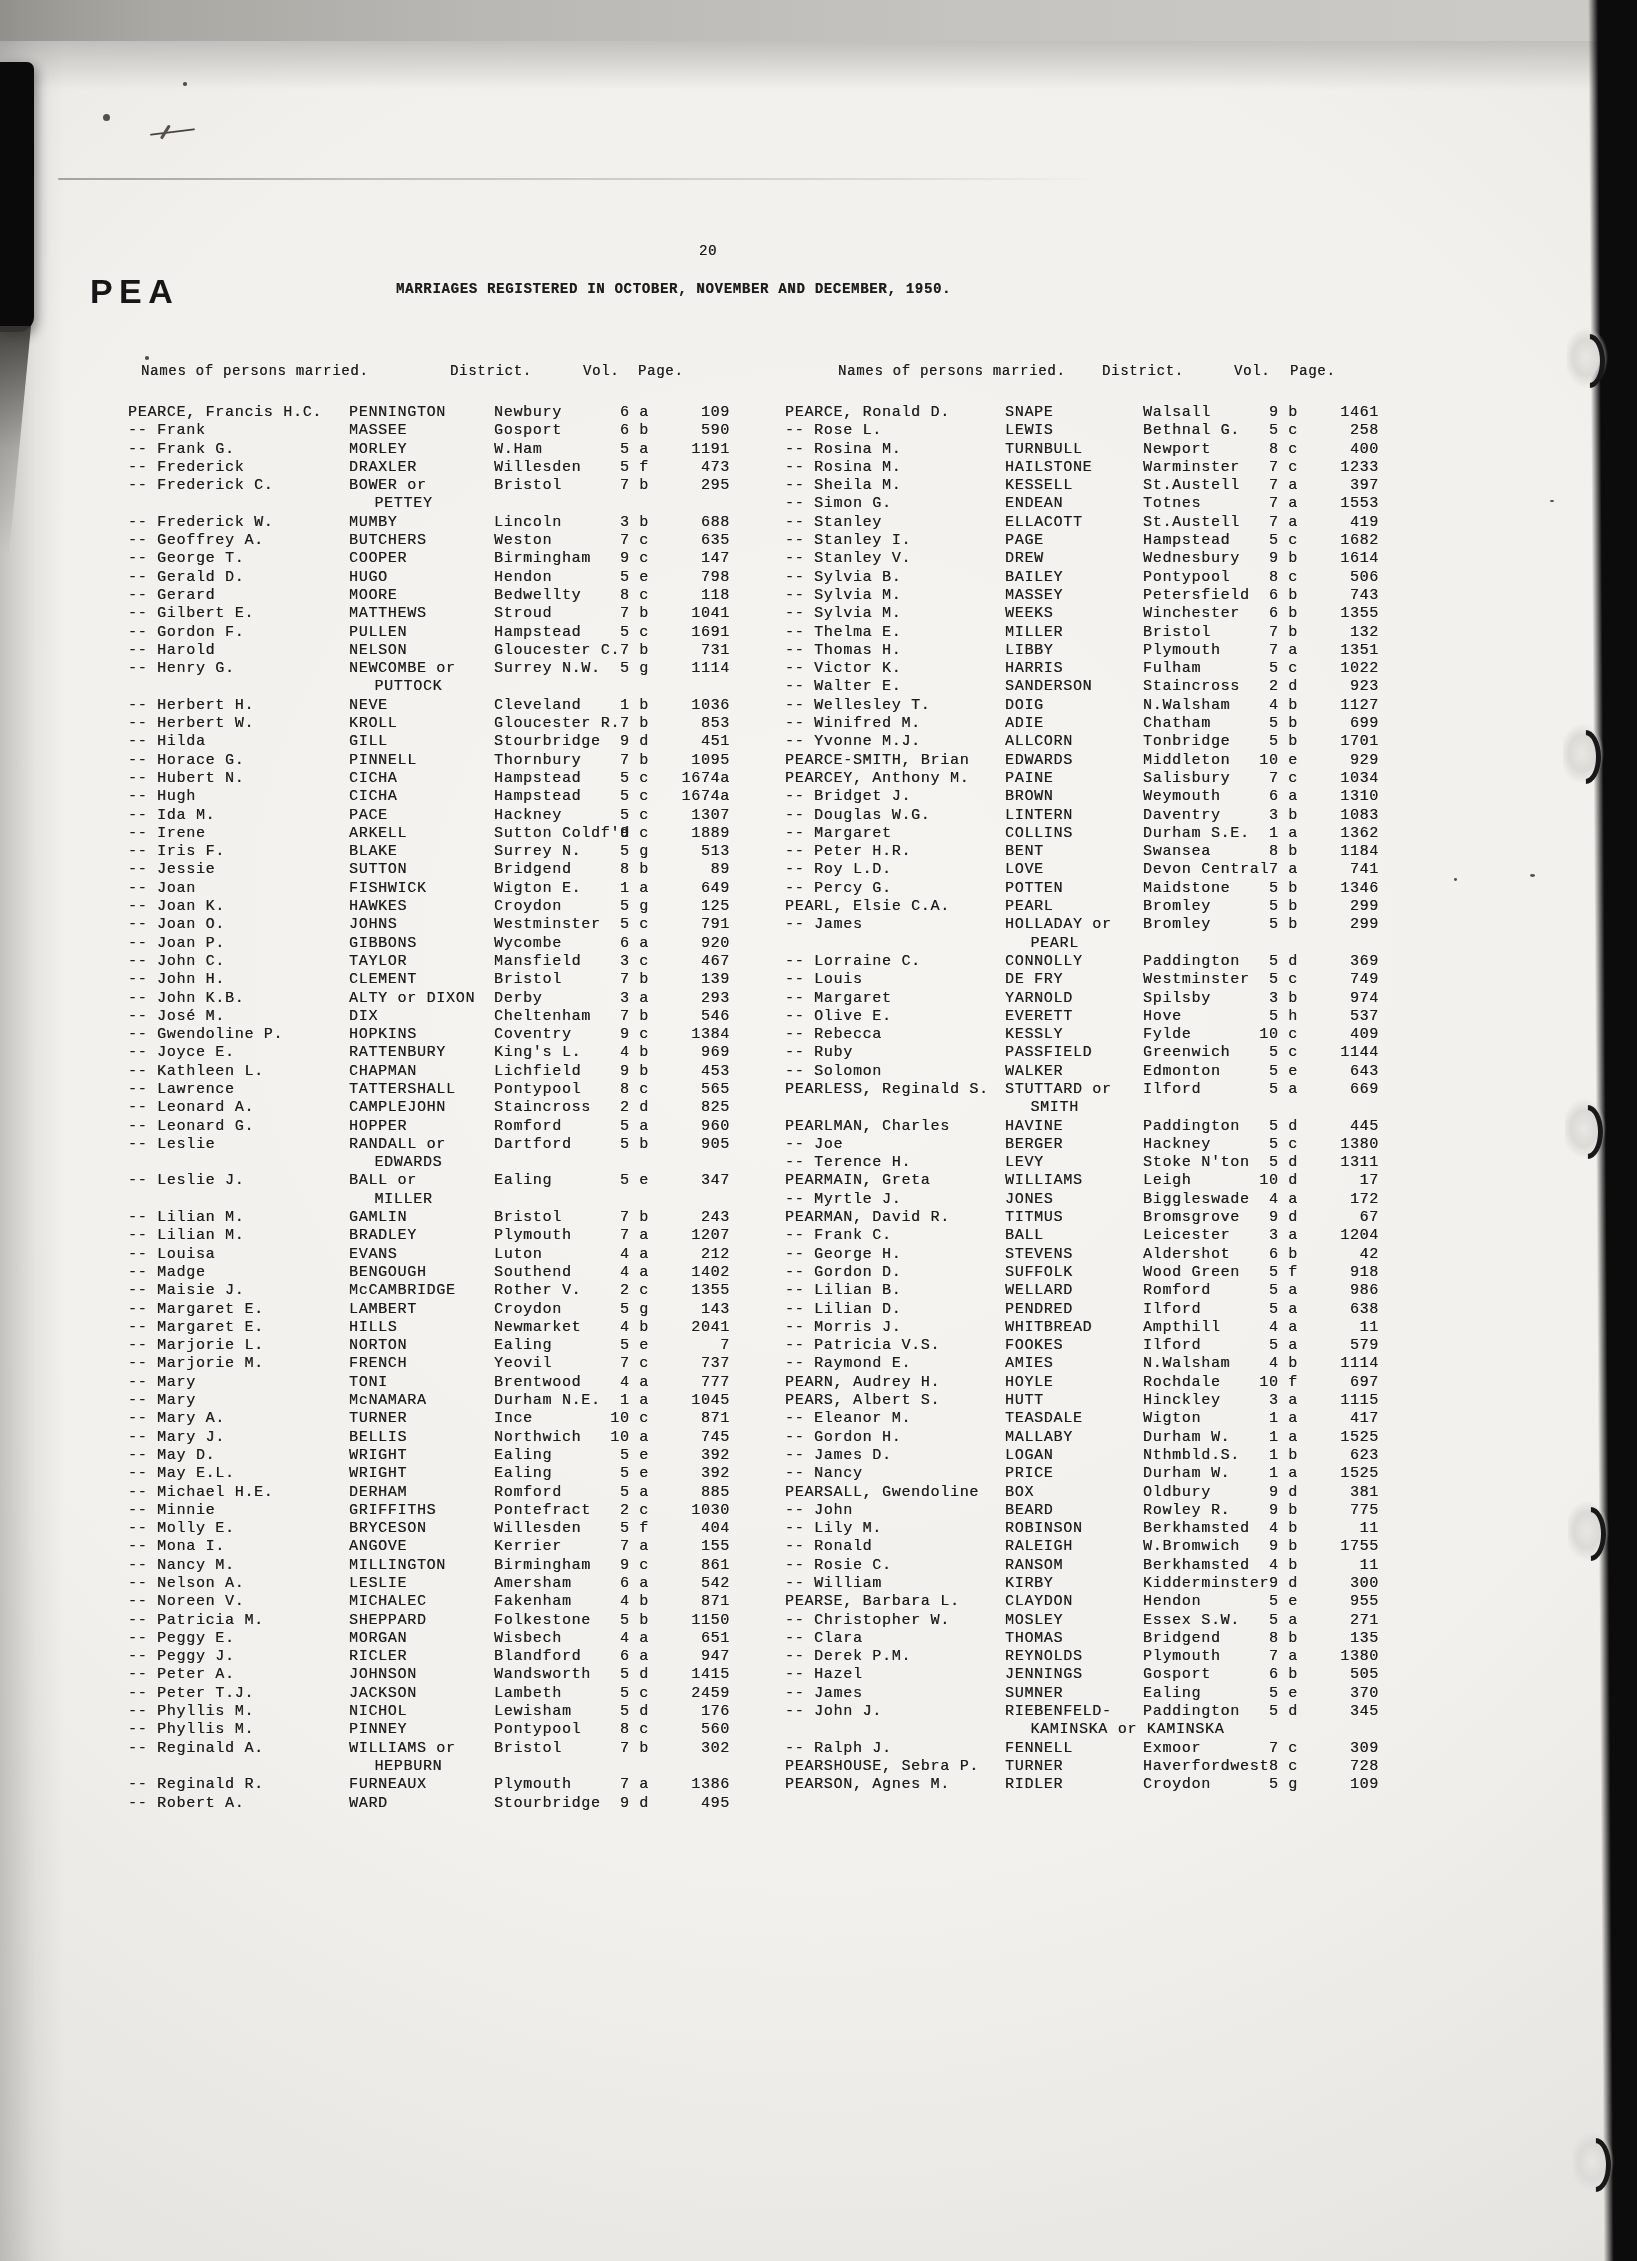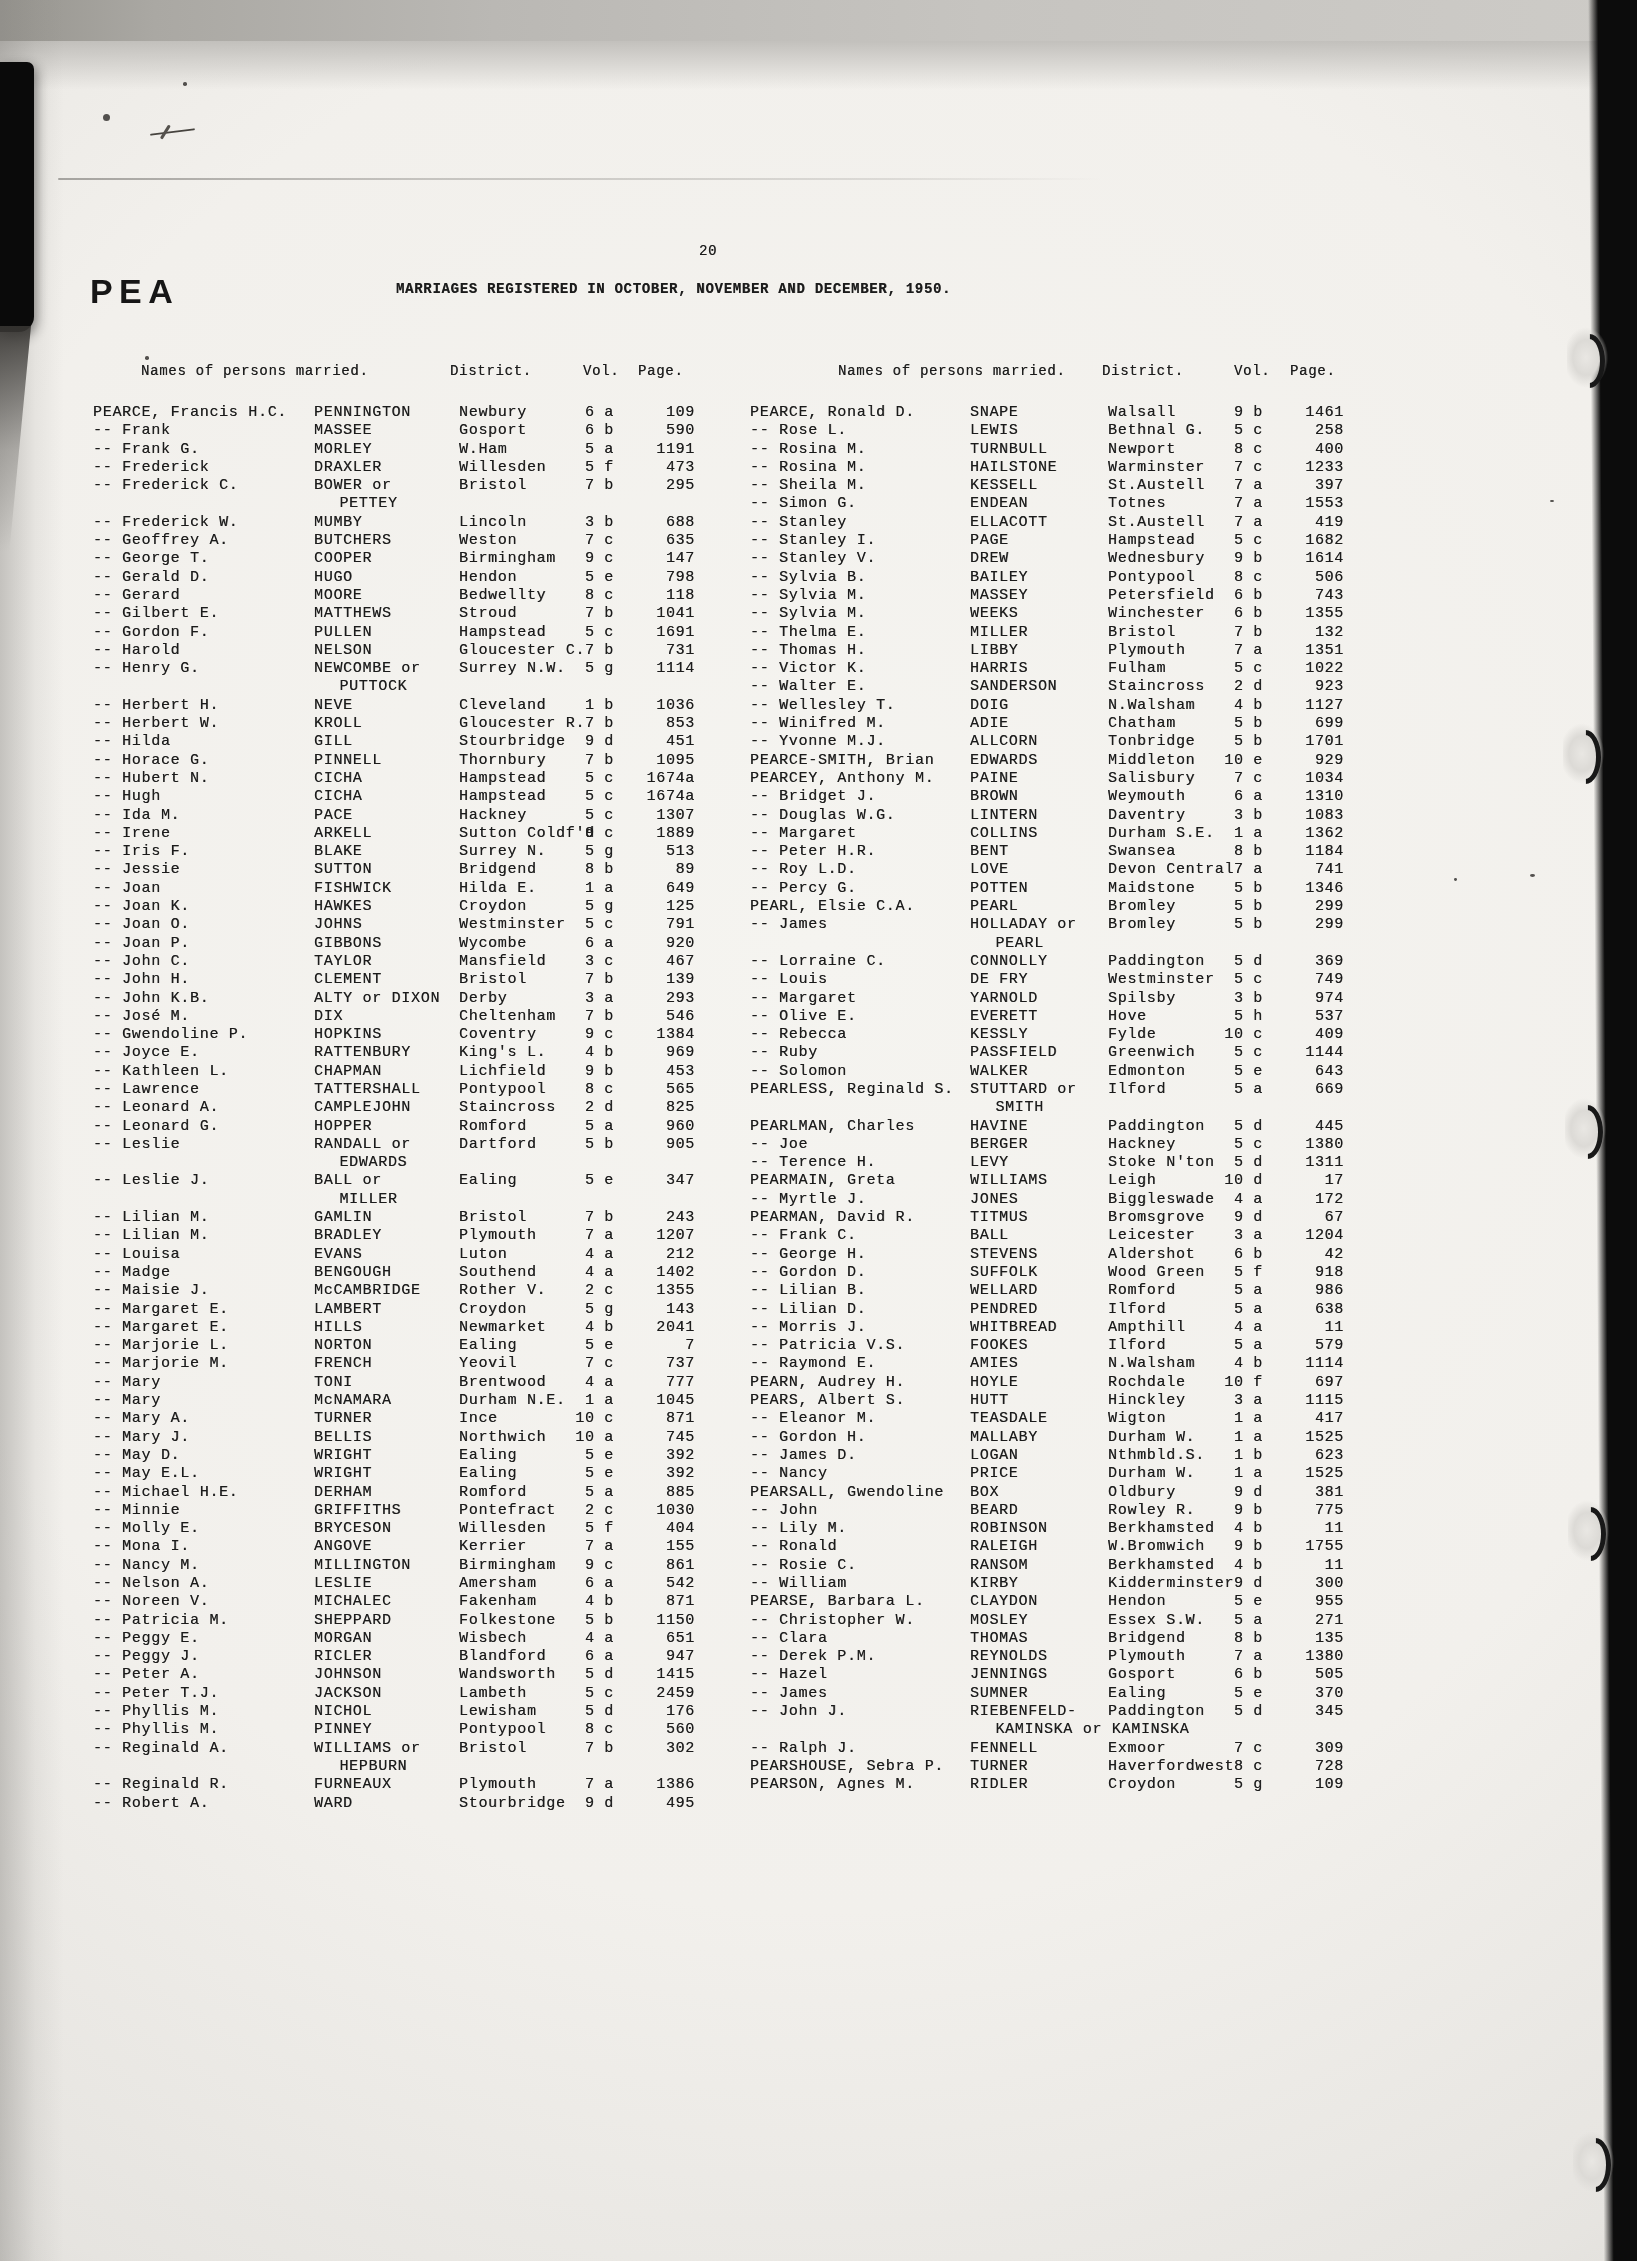--- a/index.html
+++ b/index.html
@@ -40,21 +40,21 @@
   
   .tw{position:absolute;white-space:nowrap;font-size:14px;letter-spacing:0.7px;
     text-shadow:0.3px 0.3px 0.4px rgba(22,22,22,.6);}
   .section-label{position:absolute;left:90px;top:272px;
     font-family:"Liberation Sans","DejaVu Sans",sans-serif;font-weight:bold;
     font-size:34px;letter-spacing:6.4px;color:#161616;text-align:center;}
   .page-number{left:699px;top:243px;}
   .doc-title{left:396px;top:281px;font-weight:bold;text-align:center;}
   .colhead{font-weight:normal;font-size:14px;}
   
-  .col{position:absolute;top:404px;}
+  .col{position:absolute;top:404px;margin-left:35px;}
   .col-left {left:93px; width:602px; --sx:221px; --dx:366px; --vx:466px; --pw:602px;}
   .col-right{left:750px;width:594px; --sx:220px; --dx:358px; --vx:458px; --pw:594px;}
   .row{position:relative;height:18.3px;}
   .cell{position:absolute;top:0;white-space:nowrap;font-size:15px;letter-spacing:0.7px;
     text-shadow:0.3px 0.3px 0.4px rgba(22,22,22,.6);}
   .c-name{left:0;}
   .c-surname{left:var(--sx);}
   .c-district{left:var(--dx);}
   .c-vol{left:var(--vx);width:55px;text-align:right;}
   .c-page{left:calc(var(--pw) - 93px);width:93px;text-align:right;}
@@ -288,21 +288,21 @@
       <div class="row">
         <span class="cell c-name">-- Jessie</span>
         <span class="cell c-surname">SUTTON</span>
         <span class="cell c-district">Bridgend</span>
         <span class="cell c-vol">8 b</span>
         <span class="cell c-page">89</span>
       </div>
       <div class="row">
         <span class="cell c-name">-- Joan</span>
         <span class="cell c-surname">FISHWICK</span>
-        <span class="cell c-district">Hilda E.</span>
+        <span class="cell c-district">Wigton E.</span>
         <span class="cell c-vol">1 a</span>
         <span class="cell c-page">649</span>
       </div>
       <div class="row">
         <span class="cell c-name">-- Joan K.</span>
         <span class="cell c-surname">HAWKES</span>
         <span class="cell c-district">Croydon</span>
         <span class="cell c-vol">5 g</span>
         <span class="cell c-page">125</span>
       </div>

